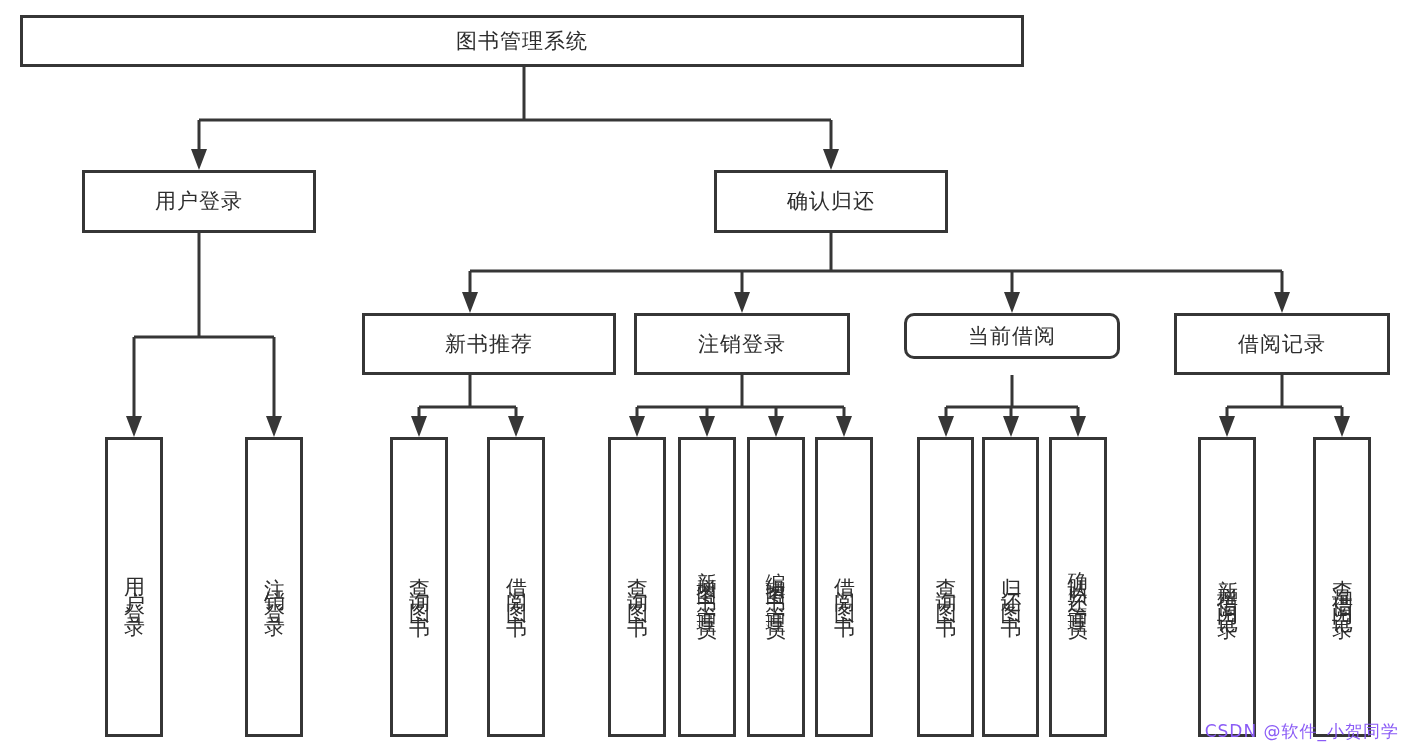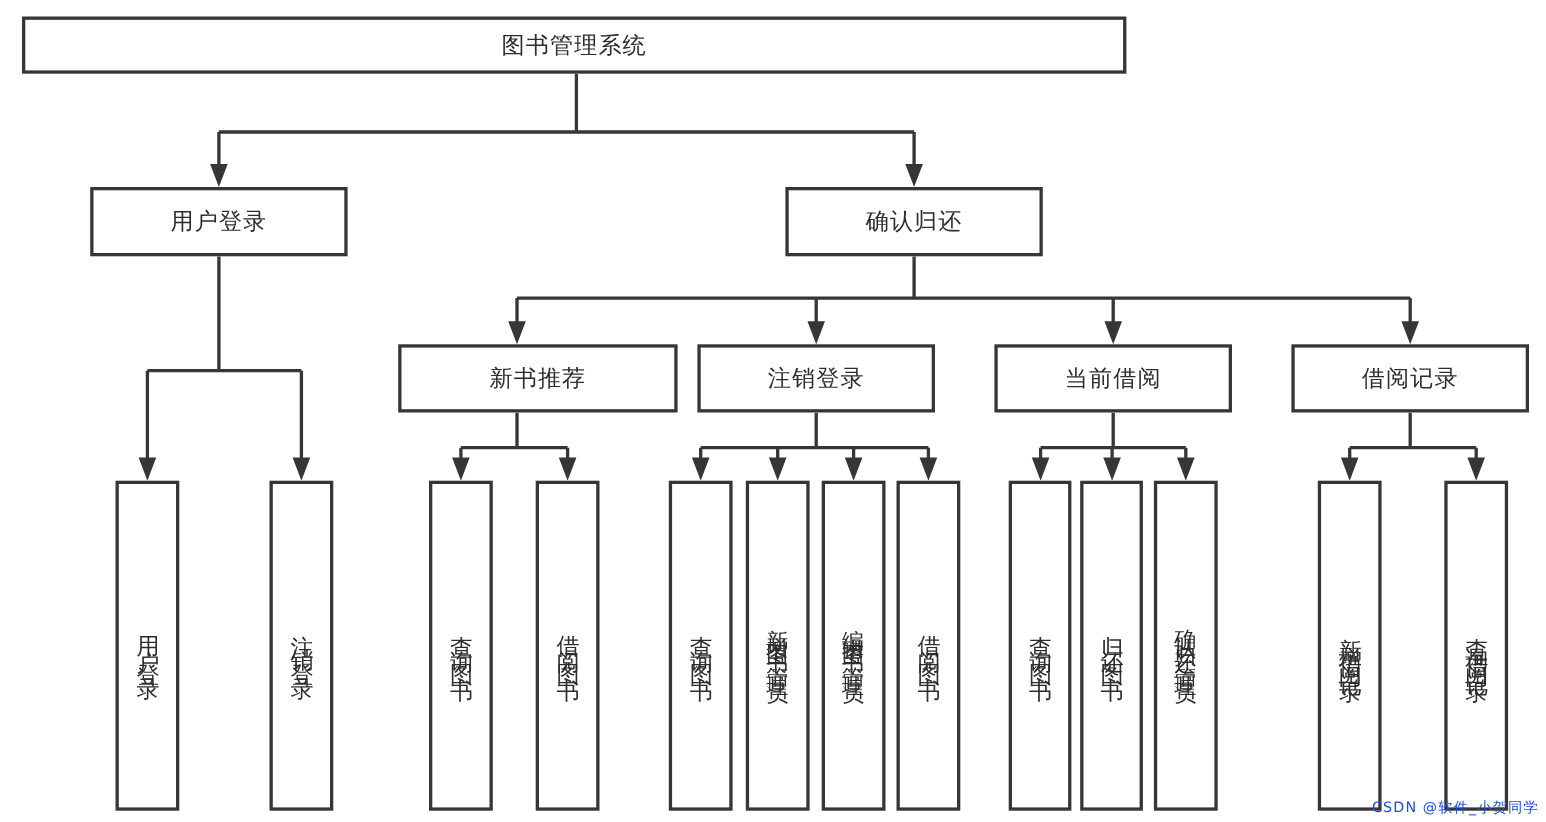--- a/index.html
+++ b/index.html
@@ -40,22 +40,22 @@
     text-orientation:mixed;
     white-space:nowrap;
   }
   .v4{letter-spacing:13px;font-size:21px;}
   .v6{letter-spacing:8px;font-size:21px;}
   .v9{letter-spacing:7px;font-size:20px;}
   #watermark{
     position:absolute;
     right:6px;
     bottom:4px;
-    font-size:13px;
-    color:#1d4ed8;
+    font-size:17px;
+    color:#8b5cf6;
     letter-spacing:1px;
     z-index:5;
     white-space:nowrap;
   }
 </style>
 </head>
 <body>
 
 <div id="stage">
 
@@ -124,21 +124,21 @@
   <div class="box" style="left:714px;top:170px;width:234px;height:63px;">
     <span>确认归还</span>
   </div>
 
   <div class="box" style="left:362px;top:313px;width:254px;height:62px;">
     <span>新书推荐</span>
   </div>
   <div class="box" style="left:634px;top:313px;width:216px;height:62px;">
     <span>注销登录</span>
   </div>
-  <div class="box" style="left:904px;top:313px;width:216px;height:62px;">
+  <div class="box" style="left:904px;top:313px;width:216px;height:46px;border-radius:10px;">
     <span>当前借阅</span>
   </div>
   <div class="box" style="left:1174px;top:313px;width:216px;height:62px;">
     <span>借阅记录</span>
   </div>
 
   <div class="box leaf" style="left:105px;">
     <span class="vtext v4">用户登录</span>
   </div>
   <div class="box leaf" style="left:245px;">

